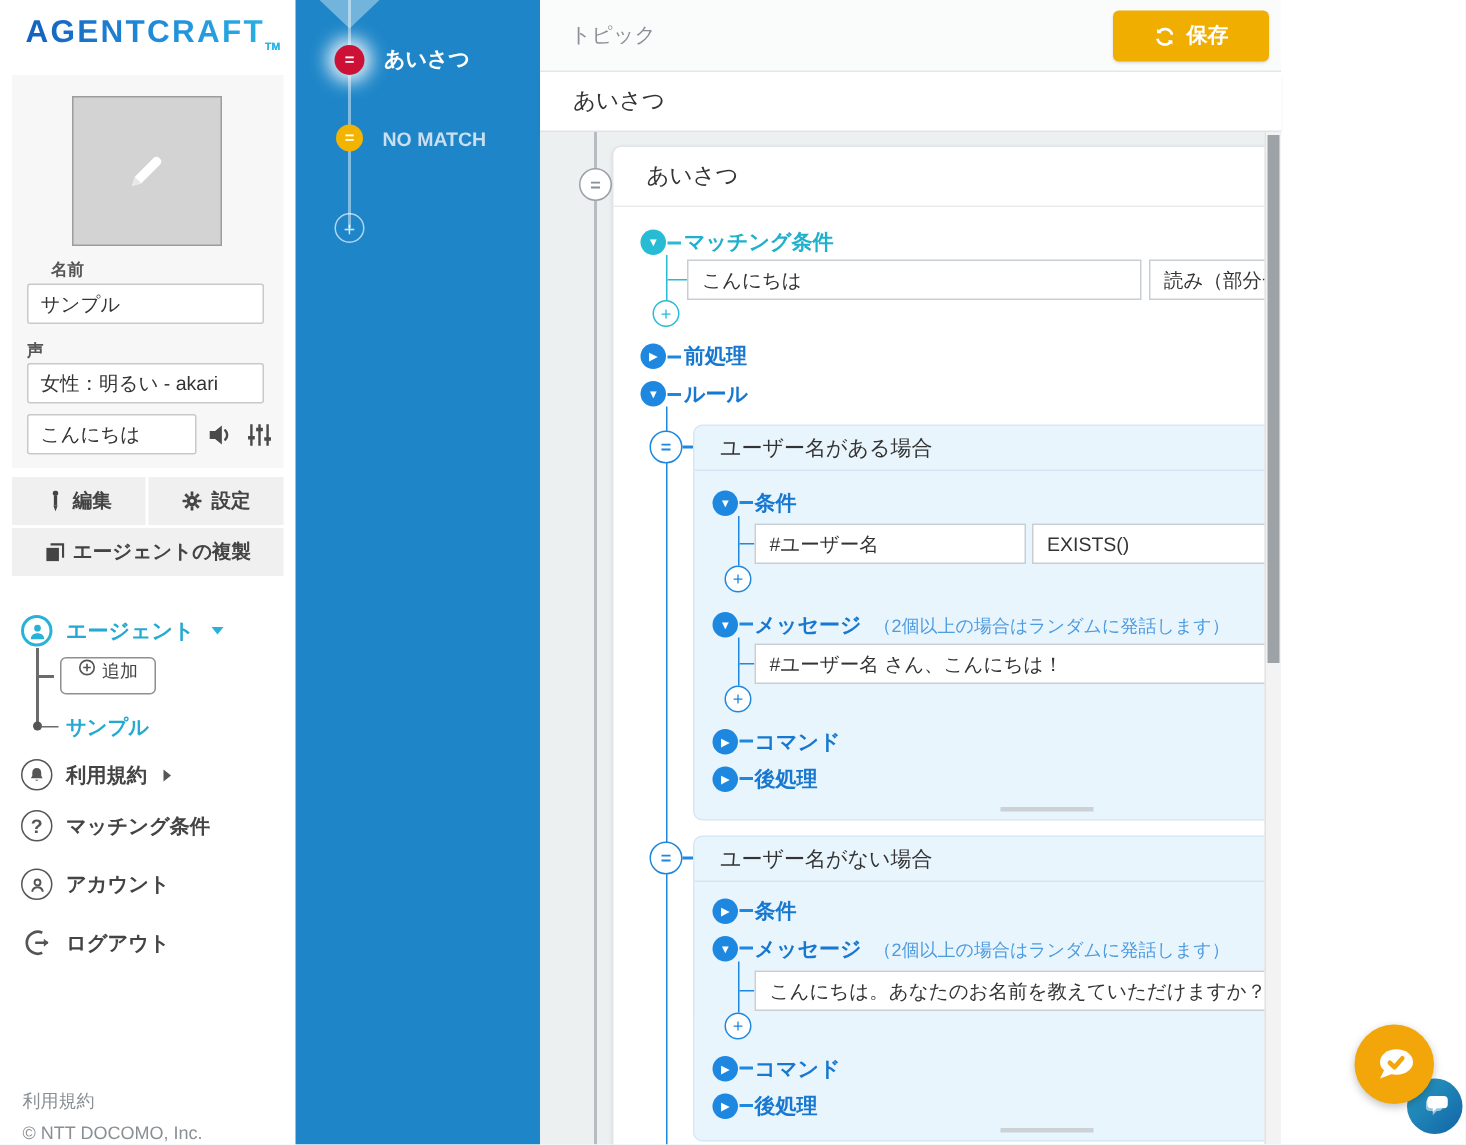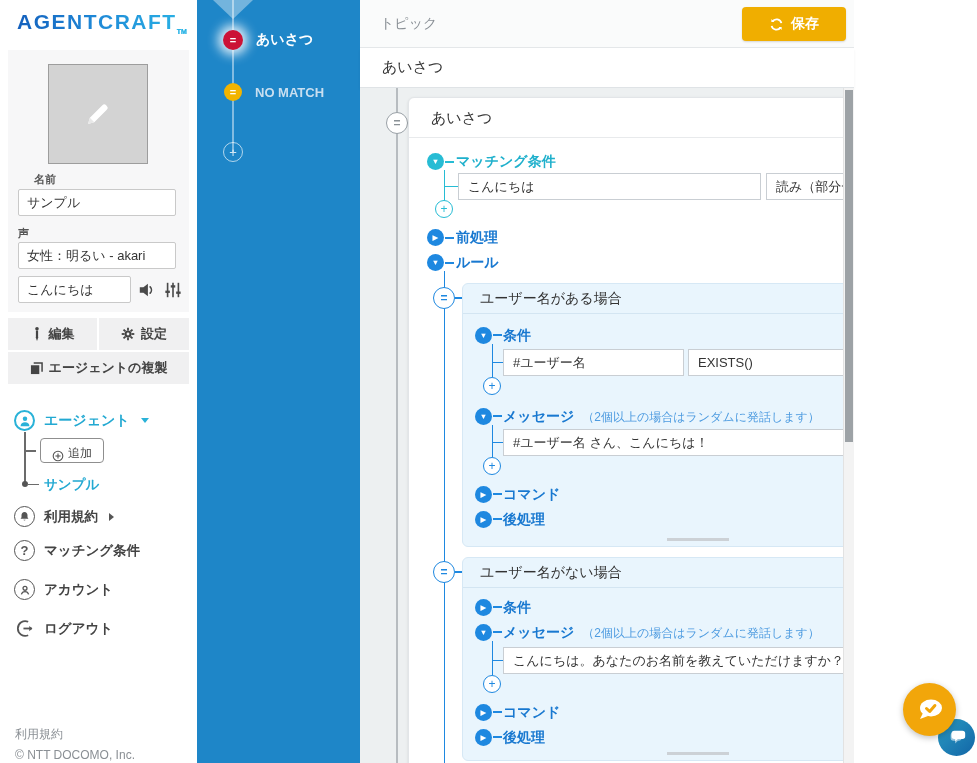--- a/index.html
+++ b/index.html
@@ -21,21 +21,21 @@
   .gray-btn { position:absolute; background:#f0f0f1; border:none; color:#444; font-weight:bold; font-size:13px; font-family:inherit; display:flex; align-items:center; justify-content:center; gap:6px; cursor:pointer; }
   .nav-row { position:absolute; left:14px; display:flex; align-items:center; gap:9px; font-size:13.5px; font-weight:bold; color:#444; cursor:pointer; }
   .nav-row.cyan { color:#23a9d2; font-size:14px; }
   .ring-icon { width:21px; height:21px; border-radius:50%; border:1.6px solid #555; display:flex; align-items:center; justify-content:center; color:#555; flex:0 0 auto; }
   .ring-icon.cyan { border-color:#29b2d8; color:#29b2d8; }
   .caret-down { width:0; height:0; border-left:4px solid transparent; border-right:4px solid transparent; border-top:5px solid #29b2d8; margin-left:2px; }
   .caret-right { width:0; height:0; border-top:4px solid transparent; border-bottom:4px solid transparent; border-left:5px solid #555; margin-left:2px; }
   .tree-vline { position:absolute; left:24px; top:432px; width:1.5px; height:52px; background:#6b6b6b; }
   .tree-htick { position:absolute; height:1.5px; background:#6b6b6b; }
   .tree-dot { position:absolute; width:6px; height:6px; border-radius:50%; background:#555; }
-  .add-btn { position:absolute; left:40px; top:438px; width:64px; height:25px; background:#fff; border:1px solid #8f8f8f; border-radius:4px; font-size:12px; color:#444; display:flex; align-items:flex-end; justify-content:center; gap:4px; cursor:pointer; font-family:inherit; }
+  .add-btn { position:absolute; left:40px; top:438px; width:64px; height:25px; background:#fff; border:1px solid #8f8f8f; border-radius:4px; font-size:12px; color:#444; display:flex; align-items:flex-start; justify-content:center; gap:4px; cursor:pointer; font-family:inherit; }
   .sample-link { position:absolute; left:44px; top:476px; font-size:13.5px; font-weight:bold; color:#23a9d2; cursor:pointer; }
   .foot-text { position:absolute; left:15px; font-size:12px; color:#8a8f94; }
 
   
   .rail { position:absolute; left:197px; top:0; width:163px; height:763px; background:#1e86c8; }
   .rail-diamond { position:absolute; left:16px; top:0; width:0; height:0; border-left:20px solid transparent; border-right:20px solid transparent; border-top:19px solid rgba(255,255,255,0.38); }
   .rail-line { position:absolute; left:35px; top:0; width:2px; height:152px; background:rgba(255,255,255,0.45); }
   .rail-node { position:absolute; display:flex; align-items:center; gap:13px; cursor:pointer; }
   .rail-bullet { width:20px; height:20px; border-radius:50%; color:#fff; font-weight:bold; font-size:11px; display:flex; align-items:center; justify-content:center; flex:0 0 auto; }
   .rail-bullet.red { background:#cb1236; box-shadow:0 0 11px 5px rgba(255,255,255,0.85); }

